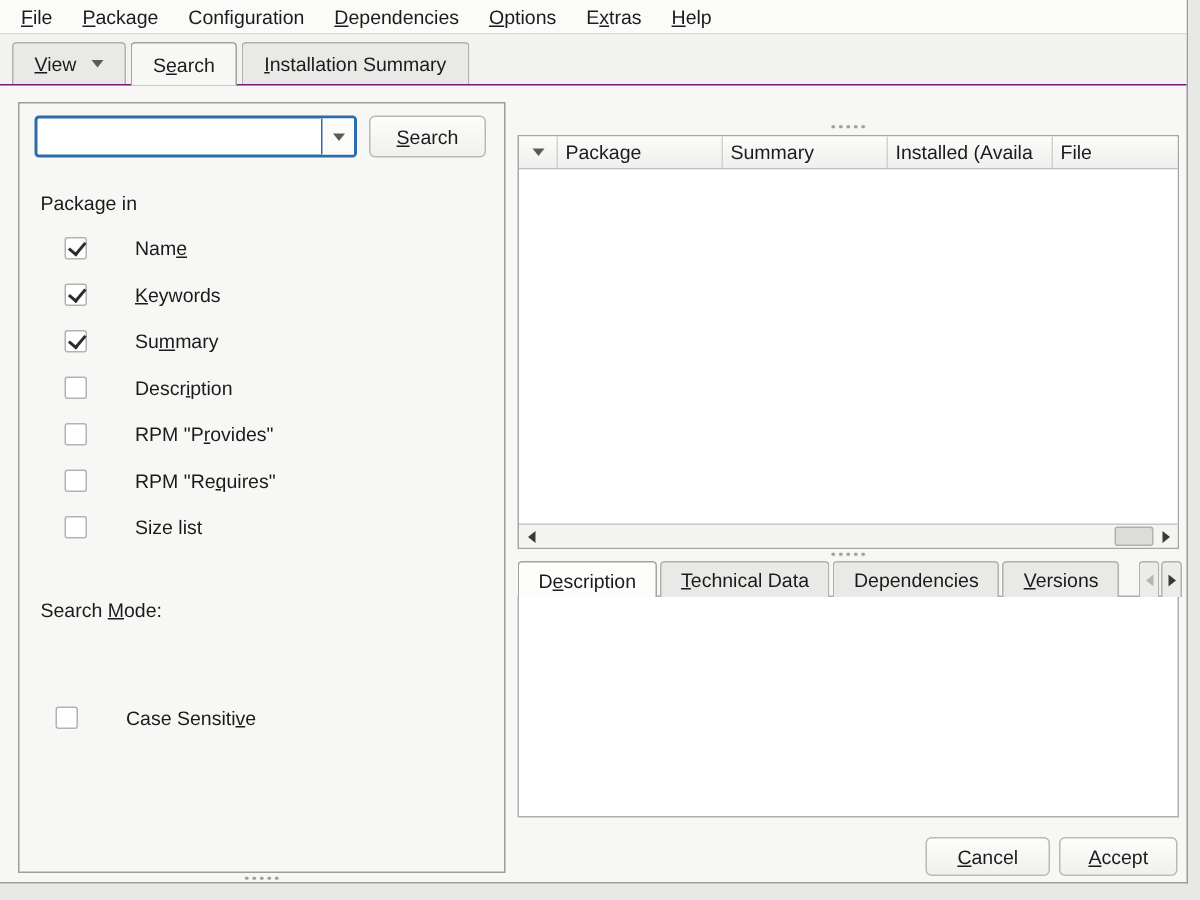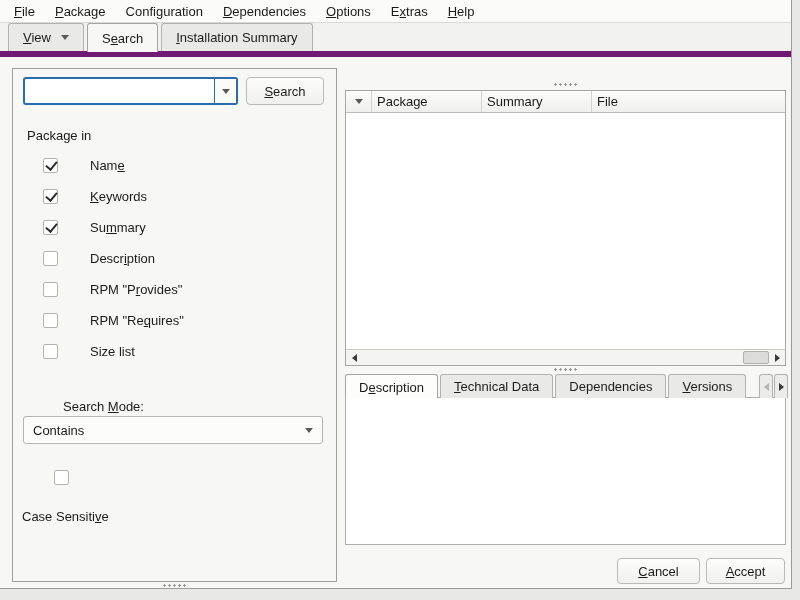--- a/index.html
+++ b/index.html
@@ -23,21 +23,21 @@
 
   
   .menubar {
     height:23px; background:#fbfbfa; border-bottom:1px solid #d9d9d7;
     display:flex; align-items:center; padding-left:4px;
   }
   .menu-item { padding:2px 10px; cursor:default; white-space:nowrap; }
 
   
   .tabstrip {
-    height:34px; background:#f2f2f0; border-bottom:6px solid #701a75;
+    height:34px; background:#f2f2f0; border-bottom:1px solid #701a75;
     display:flex; align-items:flex-end; padding-left:8px; position:relative;
   }
   .tab {
     height:28px; display:flex; align-items:center; padding:0 14px;
     background:#e9e9e7; border:1px solid #b1b1af; border-bottom:none;
     border-radius:3px 3px 0 0; margin-right:3px; white-space:nowrap;
     position:relative;
   }
   .tab.active {
     background:#f7f7f5; border-color:#a3a3a1; height:29px;
@@ -69,25 +69,25 @@
   .btn {
     background:linear-gradient(#fdfdfc,#f0f0ee);
     border:1px solid #b9b9b7; border-radius:4px;
     font:inherit; color:#1b1b1b; display:flex;
     align-items:center; justify-content:center; cursor:default;
   }
   .search-btn { position:absolute; left:233px; top:8px; width:78px; height:28px; }
 
   .panel-label { position:absolute; left:14px; }
   .lbl-search-in { top:59px; }
-  .lbl-search-mode { top:330px;margin-left:36px; }
+  .lbl-search-mode { top:330px; }
 
   .cb-row { position:absolute; display:flex; align-items:center; height:16px;gap:24px; }
   .cb-indent { left:30px; }
-  .cb-flush { left:9px;flex-direction:column; }
+  .cb-flush { left:24px; }
   .checkbox {
     width:15px; height:15px; flex:0 0 15px; border:1px solid #b3b3b1;
     background:#ffffff; border-radius:2px; margin-right:8px; position:relative;
   }
   .checkbox.checked::after {
     content:""; position:absolute; left:3.5px; top:0.5px;
     width:5px; height:9px;
     border:solid #2b2b2b; border-width:0 2px 2px 0;
     transform:rotate(40deg);
   }
@@ -243,42 +243,39 @@
         <span class="checkbox"></span>
         <span>RPM "Re<u>q</u>uires"</span>
       </div>
       <div class="cb-row cb-indent" style="top:274px">
         <span class="checkbox"></span>
         <span>Size list</span>
       </div>
 
       <div class="panel-label lbl-search-mode">Search <u>M</u>ode:</div>
 
-      <div class="select-mode">
-        <span>Contains</span>
-        <span class="arr-d sel-arrow"></span>
-      </div>
 
       <div class="cb-row cb-flush" style="top:401px">
         <span class="checkbox"></span>
         <span>Case Sensiti<u>v</u>e</span>
       </div>
     </div>
 
     <div class="handle handle-top"></div>
     <div class="handle handle-mid"></div>
     <div class="handle handle-bottom"></div>
 
     <div class="pkg-table">
       <div class="pkg-header">
         <div class="pkg-col col-sel">
           <span class="arr-d"></span>
         </div>
         <div class="pkg-col col-0">Package</div>
         <div class="pkg-col col-1">Summary</div>
+        <div class="pkg-col col-2">Installed (Availa</div>
         <div class="pkg-col col-3">File</div>
       </div>
       <div class="pkg-body"></div>
       <div class="hscroll">
         <div class="scroll-btn">
           <span class="arr-l"></span>
         </div>
         <div class="scroll-track">
           <div class="scroll-thumb"></div>
         </div>

